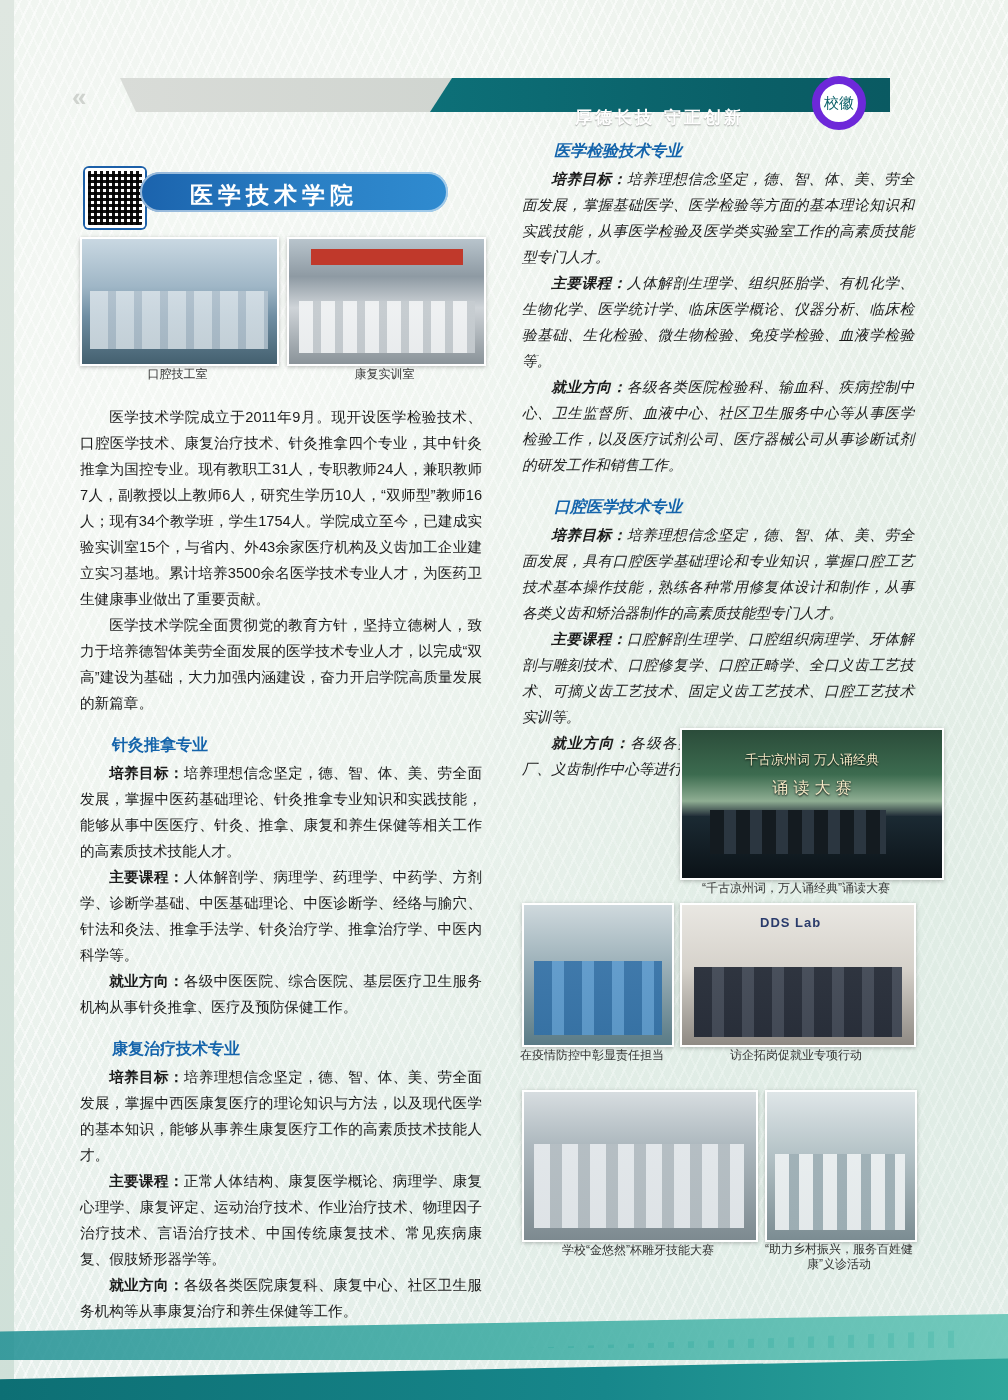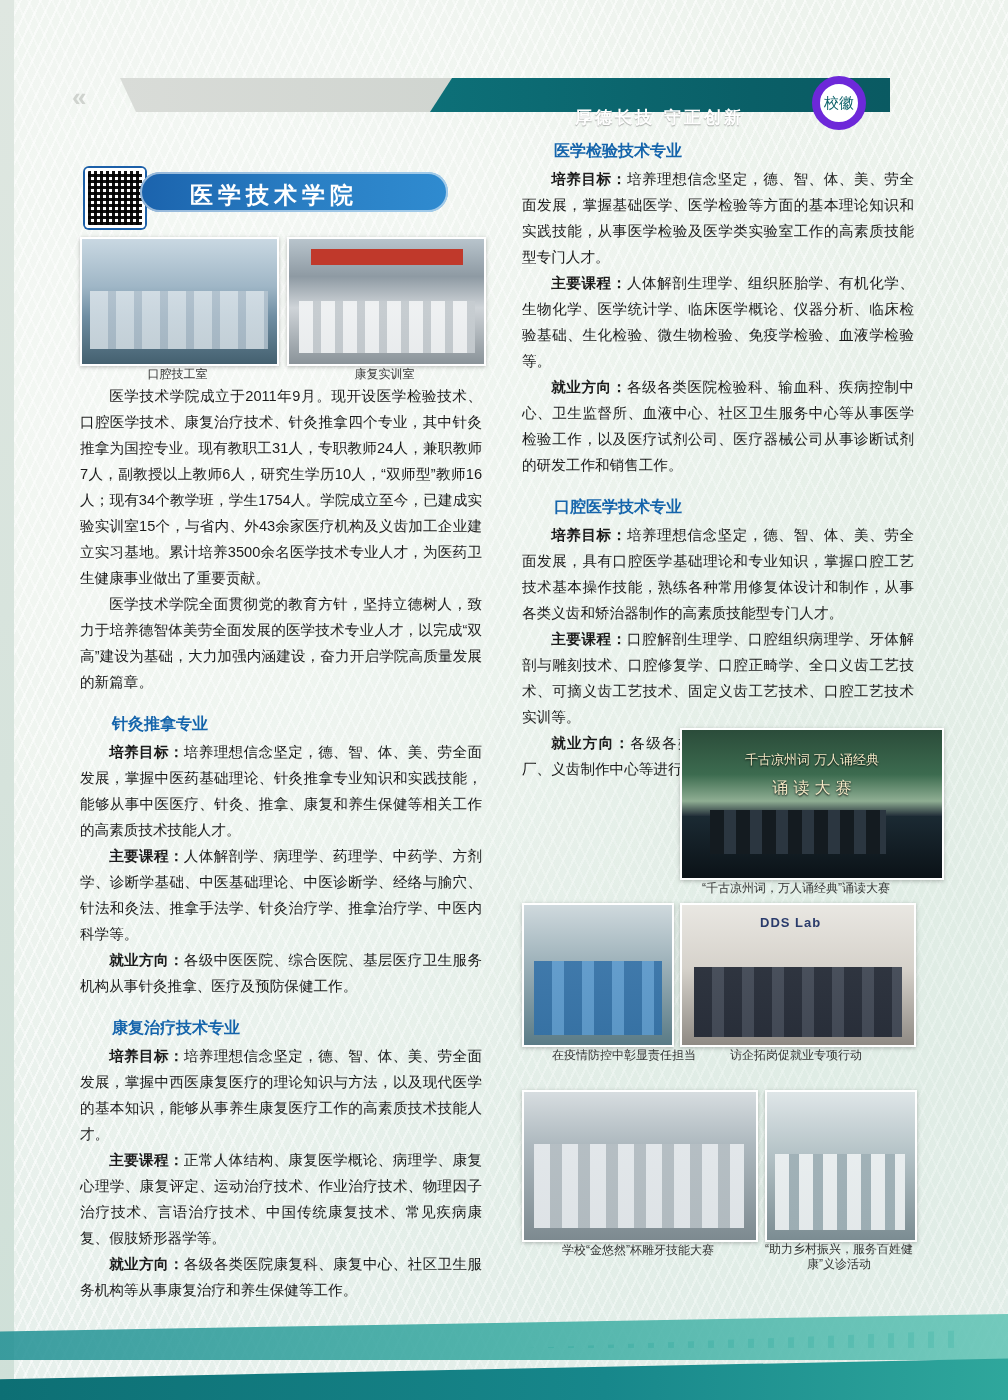--- a/index.html
+++ b/index.html
@@ -119,22 +119,22 @@
   .ph-f:after{content:"";position:absolute;left:10px;bottom:12px;width:210px;height:84px;
     background:repeating-linear-gradient(90deg,#e8ecef 0 16px,#b6bfc4 16px 28px);opacity:.9;}
   .ph-g{left:765px;top:1090px;width:148px;height:148px;
     background:linear-gradient(180deg,#dfe6e8 0%,#b6c4c8 40%,#7b8c92 100%);}
   .ph-g:after{content:"";position:absolute;left:8px;bottom:10px;width:130px;height:76px;
     background:repeating-linear-gradient(90deg,#eef2f3 0 14px,#9fb0b6 14px 24px);opacity:.9;}
 
   
   .col{position:absolute;font-size:14.6px;line-height:26px;color:#1b1b1b;text-align:justify;}
   .col p{margin:0;text-indent:2em;}
-  .col-left{left:80px;top:383px;width:402px;}
-  .col-right{left:522px;top:138px;width:392px;}
+  .col-left{left:80px;top:404px;width:402px;}
+  .col-right{left:522px;top:138px;width:392px;font-style:italic;}
 
   .sec-title{
     font-size:16px;font-weight:bold;color:#1464ab;margin:16px 0 2px 0;text-indent:2em;
     font-family:"DejaVu Serif", serif;
   }
   .lbl{font-weight:bold;}
   .blk{margin-top:4px;}
 
   
   .footer{
@@ -210,21 +210,21 @@
     <div class="banner">
       <div>千古凉州词  万人诵经典</div>
       <div style="font-size:16px">诵 读 大 赛</div>
     </div>
     <div class="stage"></div>
     <div class="people"></div>
   </div>
   <div class="cap" style="left:680px;top:880px;width:232px;">“千古凉州词，万人诵经典”诵读大赛</div>
 
   <div class="photo ph-d"></div>
-  <div class="cap" style="left:540px;top:1047px;width:168px;">在疫情防控中彰显责任担当</div>
+  <div class="cap" style="left:496px;top:1047px;width:168px;text-align:right;">在疫情防控中彰显责任担当</div>
 
   <div class="photo ph-e">
     <div class="lab">DDS Lab</div>
   </div>
   <div class="cap" style="left:680px;top:1047px;width:232px;">访企拓岗促就业专项行动</div>
 
   <div class="photo ph-f"></div>
   <div class="cap" style="left:522px;top:1242px;width:232px;">学校“金悠然”杯雕牙技能大赛</div>
 
   <div class="photo ph-g"></div>

